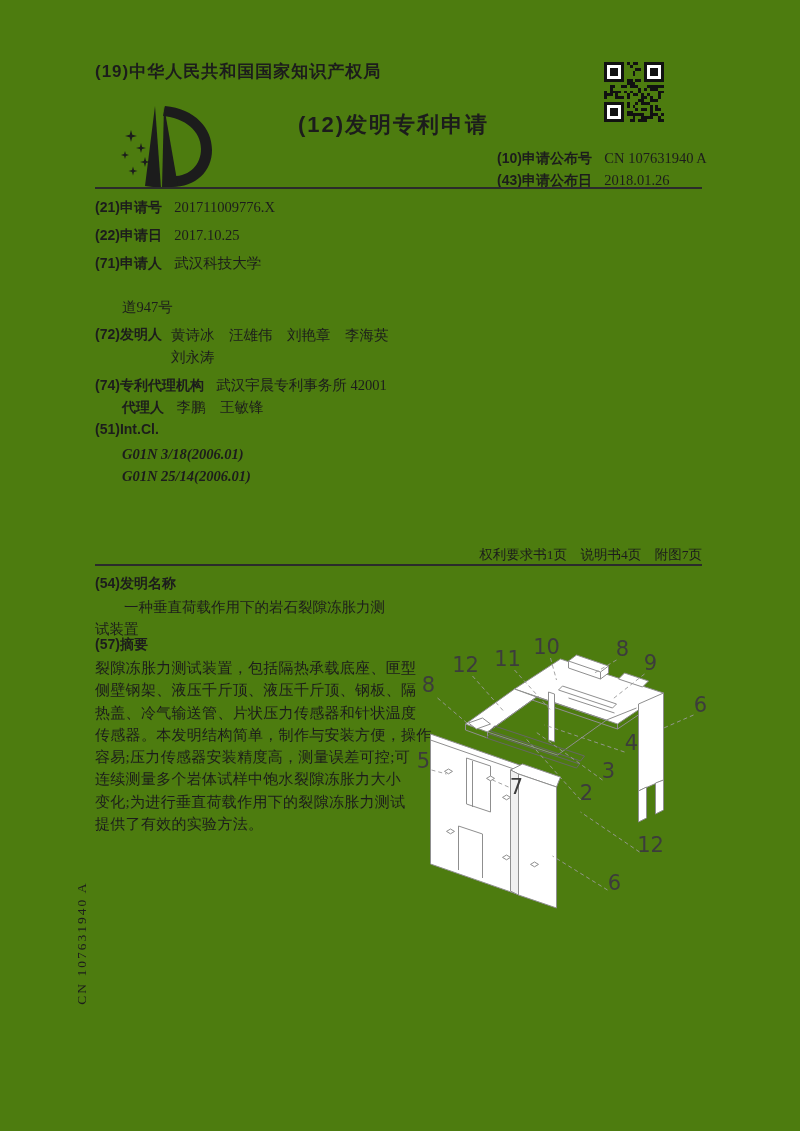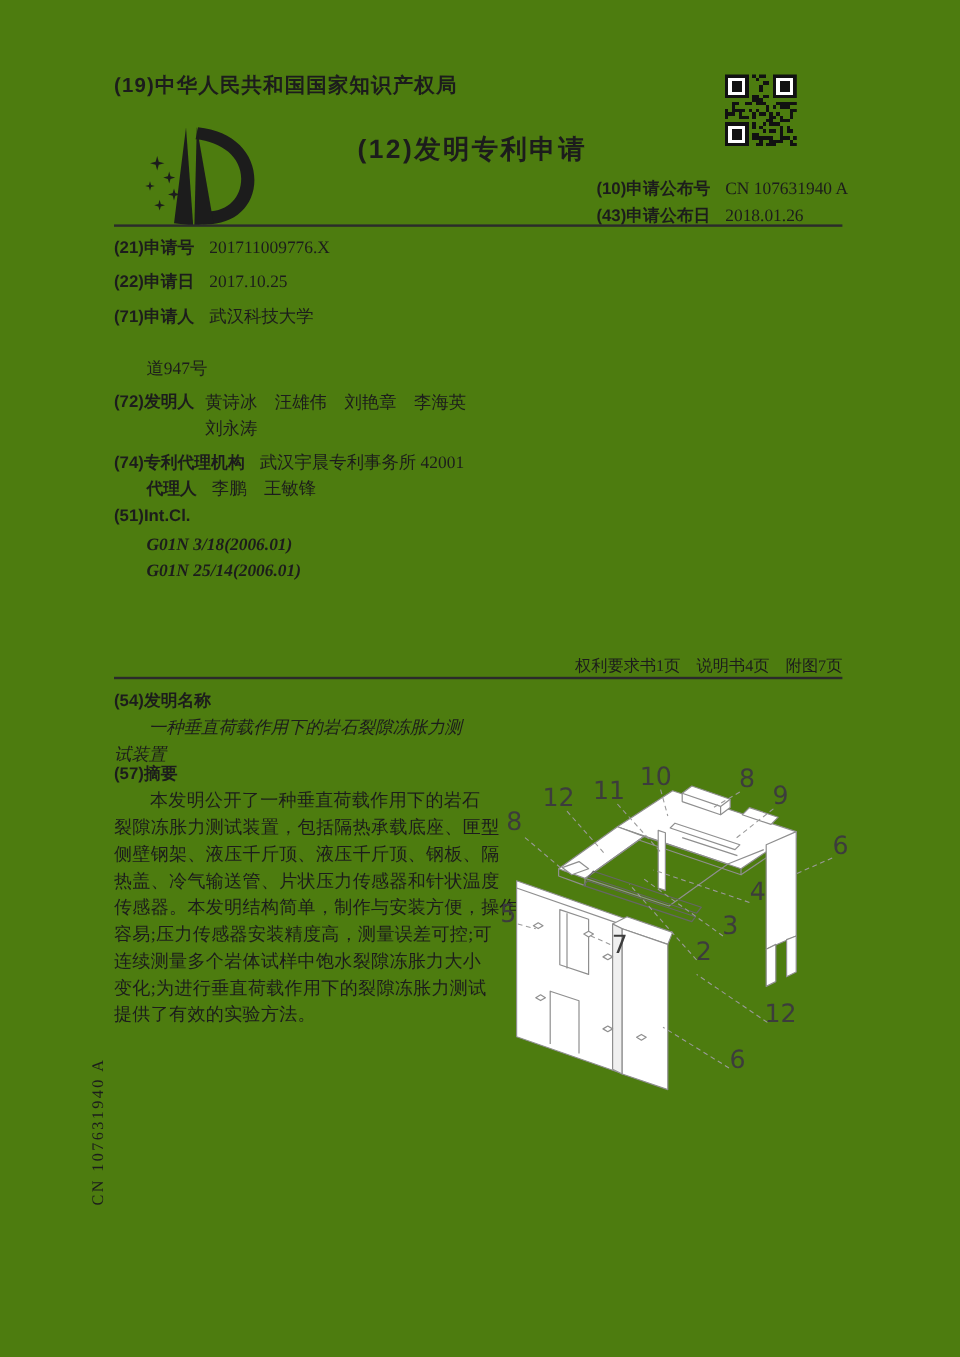--- a/index.html
+++ b/index.html
@@ -10,21 +10,21 @@
   .song{font-family:Liberation Serif, serif;}
   .lbl{font-size:14px;font-weight:bold;font-family:"Liberation Sans",sans-serif;}
   .val{font-size:14.5px;font-family:"Liberation Serif",serif;}
   .rule{background:#2b2b2b;height:2px;}
   .row{white-space:nowrap;}
   .row .val{margin-left:8px;}
   .intcl{font-family:"Liberation Serif",serif;font-style:italic;font-weight:bold;font-size:14.5px;}
   .abstract-line{font-family:"Liberation Serif",serif;font-size:15px;line-height:22.25px;
                  letter-spacing:0.3px;width:340px;}
   .indent{text-indent:2em;}
-  .title-line{font-family:"Liberation Serif",serif;font-size:14.5px;line-height:22px;width:340px;font-style:italic;}
+  .title-line{font-family:"Liberation Serif",serif;font-size:14.5px;line-height:22px;width:340px;}
   #side-code{font-family:"Liberation Serif",serif;font-size:13.5px;letter-spacing:2px;
              transform:rotate(-90deg);transform-origin:center;text-align:center;}
 </style>
 </head>
 <body>
 
 <div id="page">
 
   <div class="abs hei" style="left:95px;top:60px;font-size:17px;letter-spacing:1px;">(19)中华人民共和国国家知识产权局</div>
 
@@ -209,21 +209,20 @@
   <div class="abs song" style="left:95px;top:546px;width:607px;text-align:right;font-size:13.5px;">权利要求书1页　说明书4页　附图7页</div>
 
   <div class="abs rule" style="left:95px;top:564px;width:607px;"></div>
 
   <div class="abs lbl" style="left:95px;top:575px;">(54)发明名称</div>
   <div class="abs title-line indent" style="left:95px;top:596px;">一种垂直荷载作用下的岩石裂隙冻胀力测</div>
   <div class="abs title-line" style="left:95px;top:618px;">试装置</div>
 
   <div class="abs lbl" style="left:95px;top:636px;">(57)摘要</div>
   <div class="abs" style="left:95px;top:657px;">
-    <div class="abstract-line indent">本发明公开了一种垂直荷载作用下的岩石</div>
     <div class="abstract-line">裂隙冻胀力测试装置，包括隔热承载底座、匣型</div>
     <div class="abstract-line">侧壁钢架、液压千斤顶、液压千斤顶、钢板、隔</div>
     <div class="abstract-line">热盖、冷气输送管、片状压力传感器和针状温度</div>
     <div class="abstract-line">传感器。本发明结构简单，制作与安装方便，操作</div>
     <div class="abstract-line">容易;压力传感器安装精度高，测量误差可控;可</div>
     <div class="abstract-line">连续测量多个岩体试样中饱水裂隙冻胀力大小</div>
     <div class="abstract-line">变化;为进行垂直荷载作用下的裂隙冻胀力测试</div>
     <div class="abstract-line">提供了有效的实验方法。</div>
   </div>
 

